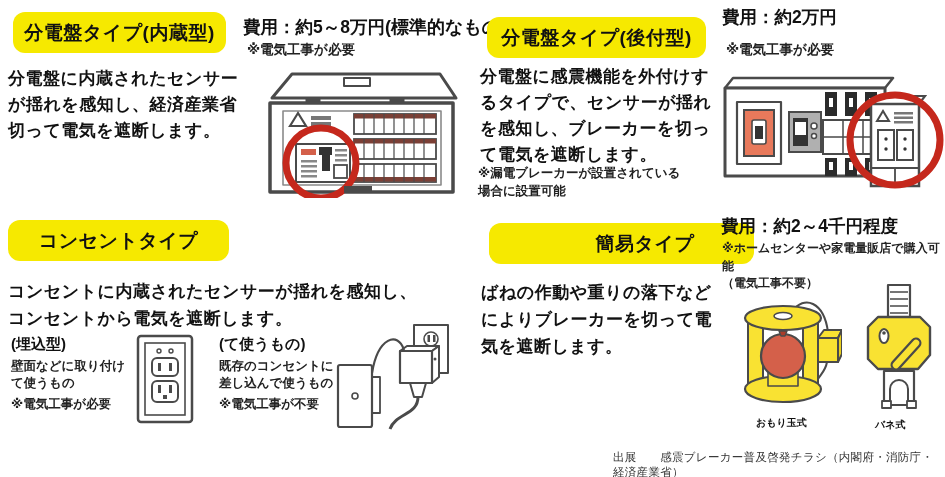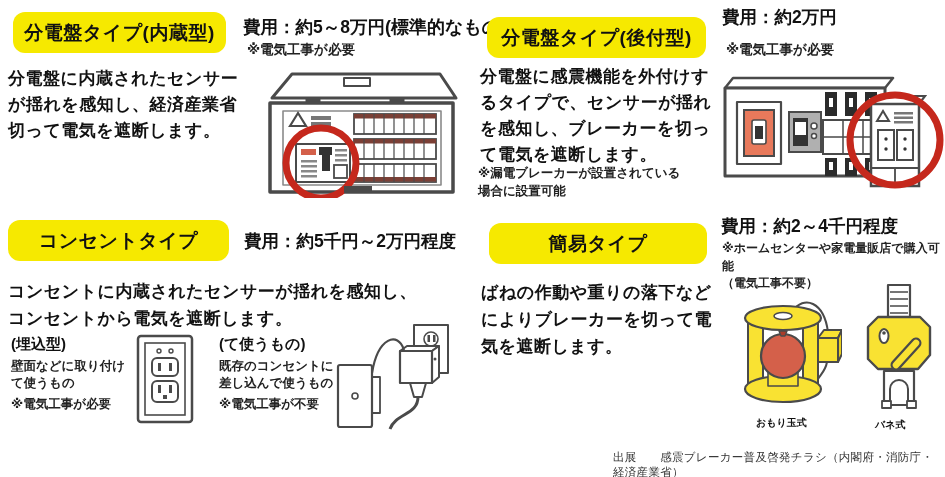--- a/index.html
+++ b/index.html
@@ -159,21 +159,20 @@
         <path d="M164,92H212M188,92V110" stroke="#4a4a4a" stroke-width="1.8" fill="none"></path>
       </g>
       <circle cx="188" cy="64" r="45" fill="none" stroke="#c5281c" stroke-width="7"></circle>
     </svg>
   </div>
 
   <div class="abs" style="left:0;top:210px;width:472px;height:250px;">
     <div class="badge abs" style="left:8px;top:10px;width:221px;height:41px;">
         <span>コンセントタイプ</span>
       </div>
-    <div class="cost abs" style="left:244px;top:19px;">費用：約5千円～2万円程度</div>
     <div class="desc abs" style="left:8px;top:68px;line-height:27px;">コンセントに内蔵されたセンサーが揺れを感知し、
 コンセントから電気を遮断します。</div>
 
     <div class="minor-label abs" style="left:11px;top:125px;">(埋込型)</div>
     <div class="minor-desc abs" style="left:11px;top:148px;">壁面などに取り付け
 て使うもの</div>
     <div class="minor-note abs" style="left:11px;top:186px;">※電気工事が必要</div>
 
     <svg class="abs" style="left:136px;top:124px;" width="58" height="90" viewBox="0 0 58 90">
       <rect x="2" y="2" width="54" height="86" rx="3" fill="#fff" stroke="#4a4a4a" stroke-width="2.5"></rect>
@@ -208,21 +207,21 @@
         <path d="M84,80 C84,98 62,96 56,112" fill="none" stroke-width="3"></path>
         <path d="M38,56 C44,20 64,14 70,33" fill="none" stroke-width="2.2"></path>
         <rect x="38" y="60" width="8" height="36" stroke-width="1.8"></rect>
         <rect x="4" y="48" width="34" height="62" rx="2" stroke-width="2.2"></rect>
         <circle cx="21" cy="79" r="3" stroke-width="1.6"></circle>
       </g>
     </svg>
   </div>
 
   <div class="abs" style="left:472px;top:210px;width:473px;height:250px;">
-    <div class="badge abs" style="left:17px;top:13px;width:218px;height:41px;">
+    <div class="badge abs" style="left:17px;top:13px;width:218px;height:41px;padding-left:47px;">
         <span>簡易タイプ</span>
       </div>
     <div class="cost abs" style="left:249px;top:4px;">費用：約2～4千円程度</div>
     <div class="subnote abs" style="left:250px;top:30px;font-size:12px;line-height:17.5px;">※ホームセンターや家電量販店で購入可能
 （電気工事不要）</div>
     <div class="desc abs" style="left:9px;top:69px;line-height:27px;">ばねの作動や重りの落下など
 によりブレーカーを切って電
 気を遮断します。</div>
 
     <svg class="abs" style="left:268px;top:84px;" width="102" height="122" viewBox="0 0 102 122">

